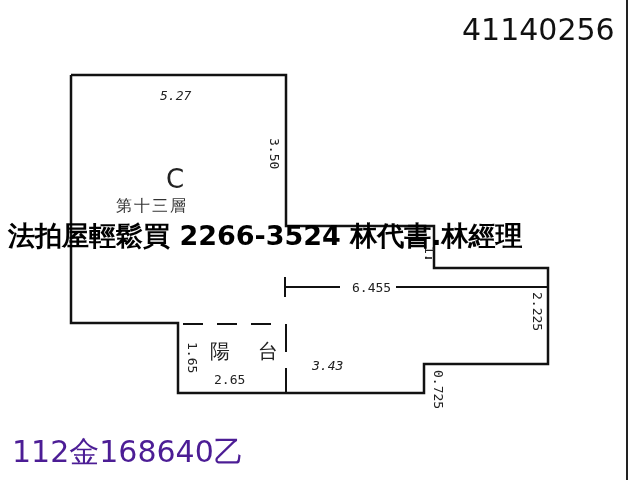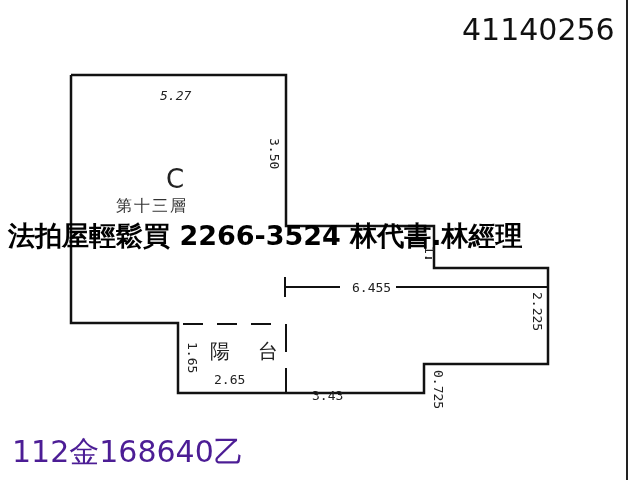--- a/index.html
+++ b/index.html
@@ -60,18 +60,18 @@
 <div class="abs floor-label" style="left:116px; top:196px;">第十三層</div>
 
 <div class="abs dim vert" style="left:437px; top:246px;">1.</div>
 <div class="abs dim" style="left:345px; top:280px;margin-left:7px;">6.455</div>
 <div class="abs dim vert" style="left:545px; top:292px;">2.225</div>
 
 <div class="abs dim vert" style="left:200px; top:342px;">1.65</div>
 <div class="abs balcony-label" style="left:210px; top:338px;">陽</div>
 <div class="abs balcony-label" style="left:258px; top:338px;">台</div>
 <div class="abs dim" style="left:214px; top:372px;">2.65</div>
-<div class="abs dim" style="left:312px; top:388px;">3.43</div>
+<div class="abs dim" style="left:312px; top:358px;font-style:italic;">3.43</div>
 <div class="abs dim vert" style="left:446px; top:370px;">0.725</div>
 
 <div class="abs watermark">法拍屋輕鬆買  2266-3524  林代書.林經理</div>
 
 <div class="abs case-no">112金168640乙</div>
 
 </body></html>

